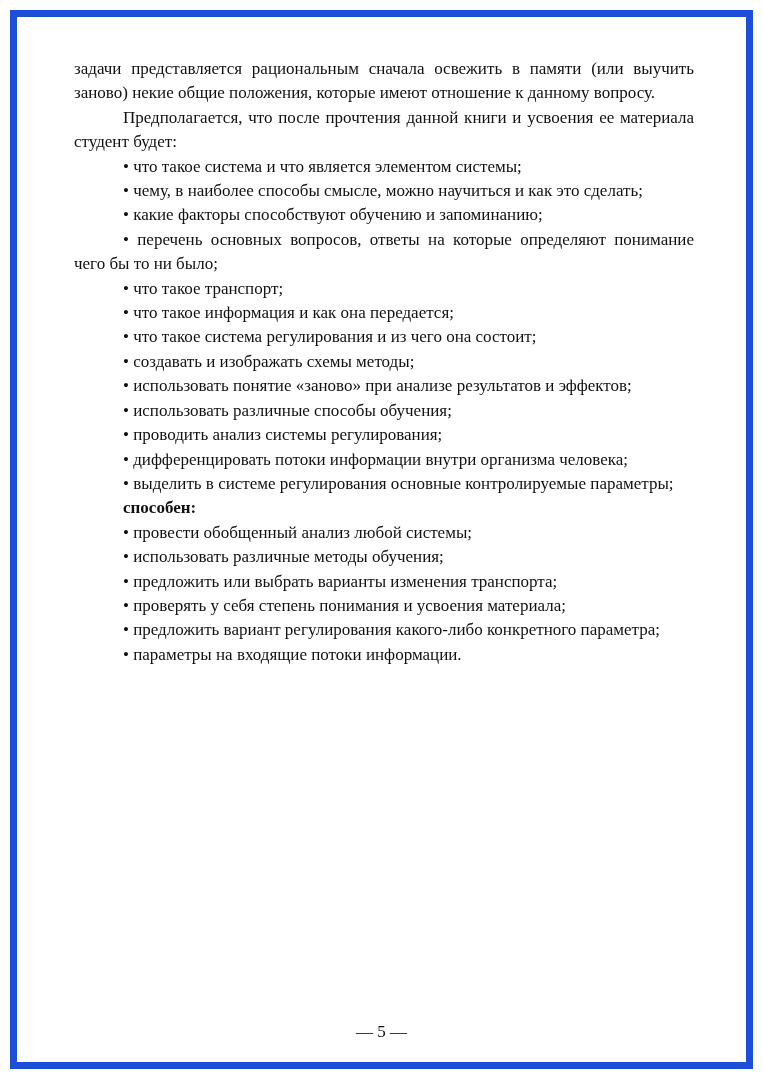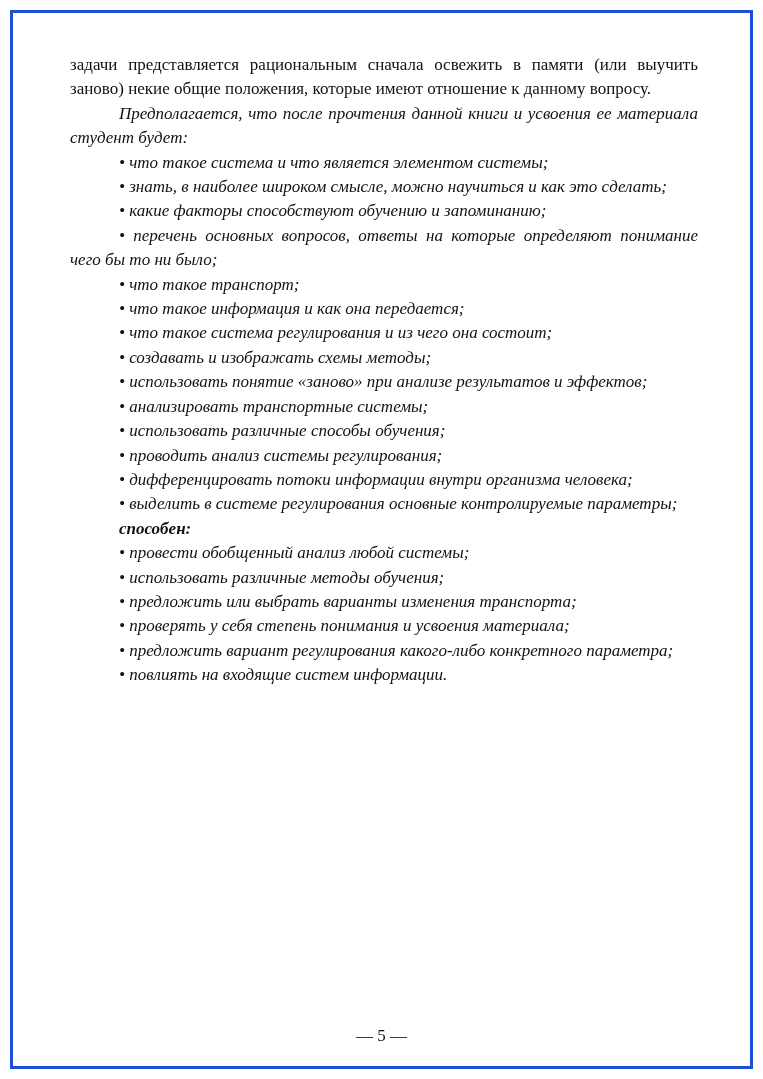--- a/index.html
+++ b/index.html
@@ -15,41 +15,40 @@
     overflow: hidden;
     font-family: "Liberation Serif", serif;
     color: #111111;
   }
   .frame {
     position: absolute;
     top: 10px;
     left: 10px;
     right: 10px;
     bottom: 10px;
-    border: 3px solid #1d4ed8;
+    border: 7px solid #1d4ed8;
     box-sizing: border-box;
   }
   .body-text {
     position: absolute;
     top: 40px;
     left: 57px;
     right: 52px;
   }
   .block {
     margin: 0;
     font-size: 17px;
     line-height: 24.4px;
     text-align: justify;
     text-justify: inter-word;
   }
   .block.para,
   .block.heading,
   .block.bullet {
     text-indent: 49px;
-    font-style: italic;
   }
   .block.para_continuation {
     text-indent: 0;
   }
   .block.heading {
     font-weight: bold;
   }
   .page-number {
     position: absolute;
     bottom: 20px;
@@ -63,36 +62,35 @@
 </style>
 </head>
 <body>
 
 <div class="page">
   <div class="frame">
     <div class="body-text" id="body-text">
         <p class="block para_continuation">задачи представляется рациональным сначала освежить в памяти (или выучить заново) некие общие положения, которые имеют отношение к данному вопросу.</p>
         <p class="block para">Предполагается, что после прочтения данной книги и усвоения ее материала студент будет:</p>
         <p class="block bullet">• что такое система и что является элементом системы;</p>
-        <p class="block bullet">• знать, в наиболее широком смысле, можно научиться и как это сделать;</p>
+        <p class="block bullet">• чему, в наиболее способы смысле, можно научиться и как это сделать;</p>
         <p class="block bullet">• какие факторы способствуют обучению и запоминанию;</p>
         <p class="block bullet">• перечень основных вопросов, ответы на которые определяют понимание чего бы то ни было;</p>
         <p class="block bullet">• что такое транспорт;</p>
         <p class="block bullet">• что такое информация и как она передается;</p>
         <p class="block bullet">• что такое система регулирования и из чего она состоит;</p>
         <p class="block bullet">• создавать и изображать схемы методы;</p>
         <p class="block bullet">• использовать понятие «заново» при анализе результатов и эффектов;</p>
-        <p class="block bullet">• анализировать транспортные системы;</p>
         <p class="block bullet">• использовать различные способы обучения;</p>
         <p class="block bullet">• проводить анализ системы регулирования;</p>
         <p class="block bullet">• дифференцировать потоки информации внутри организма человека;</p>
         <p class="block bullet">• выделить в системе регулирования основные контролируемые параметры;</p>
         <p class="block heading">способен:</p>
         <p class="block bullet">• провести обобщенный анализ любой системы;</p>
         <p class="block bullet">• использовать различные методы обучения;</p>
         <p class="block bullet">• предложить или выбрать варианты изменения транспорта;</p>
         <p class="block bullet">• проверять у себя степень понимания и усвоения материала;</p>
         <p class="block bullet">• предложить вариант регулирования какого-либо конкретного параметра;</p>
-        <p class="block bullet">• повлиять на входящие систем информации.</p>
+        <p class="block bullet">• параметры на входящие потоки информации.</p>
       </div>
     <div class="page-number">— 5 —</div>
   </div>
 </div>
 
 </body></html>

